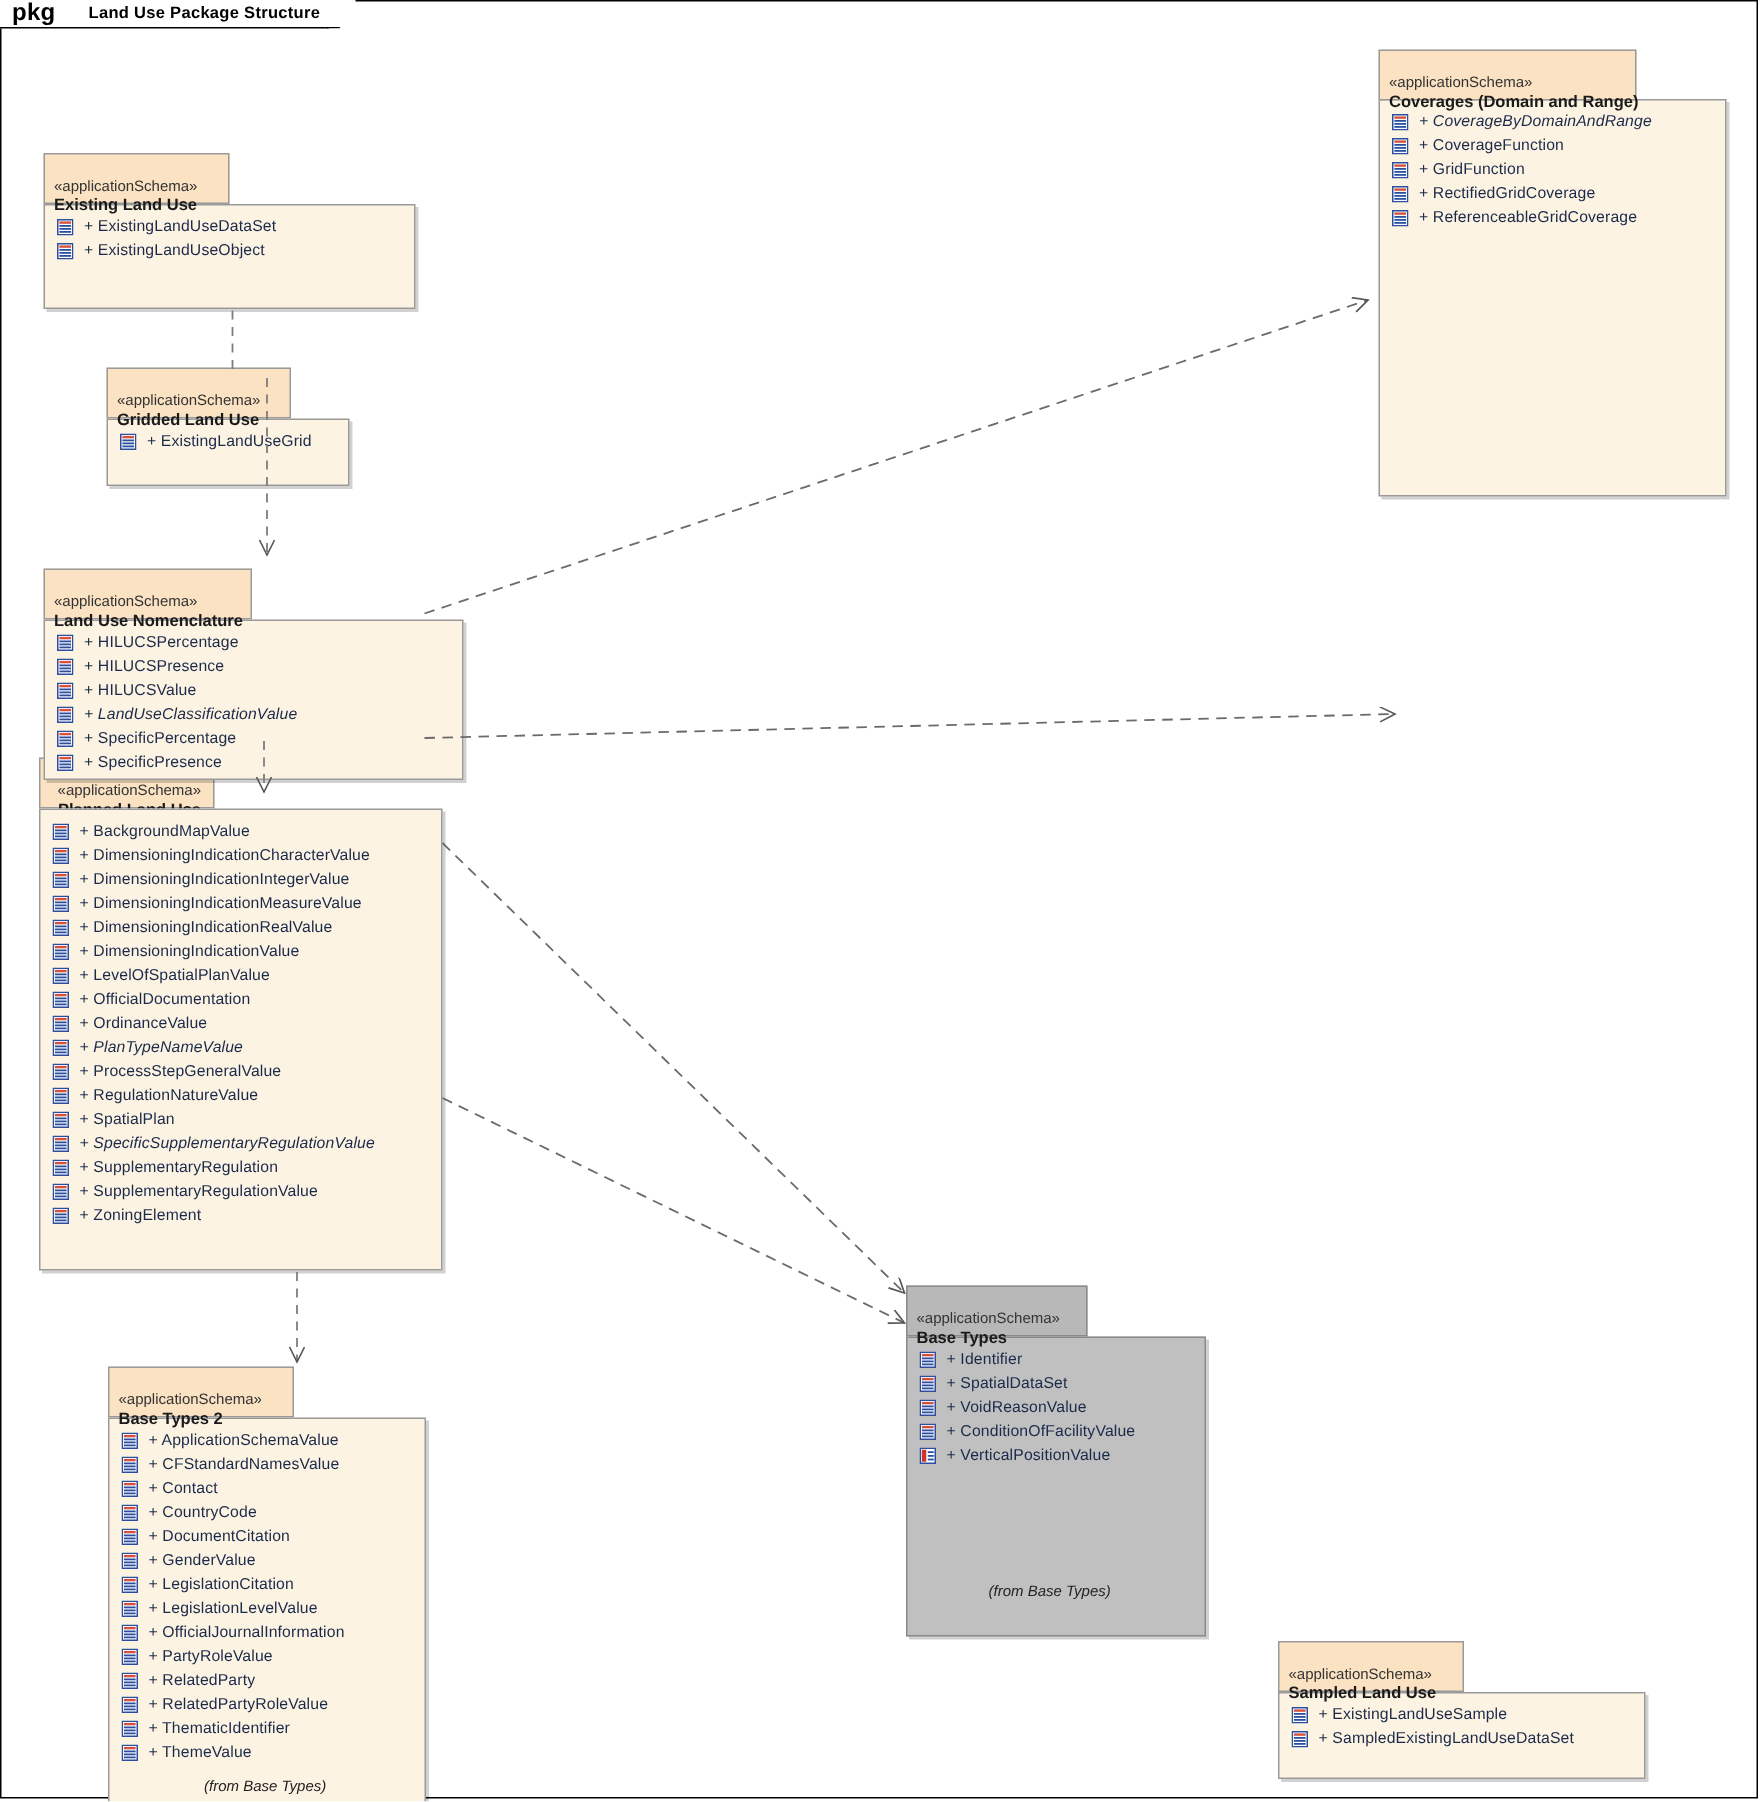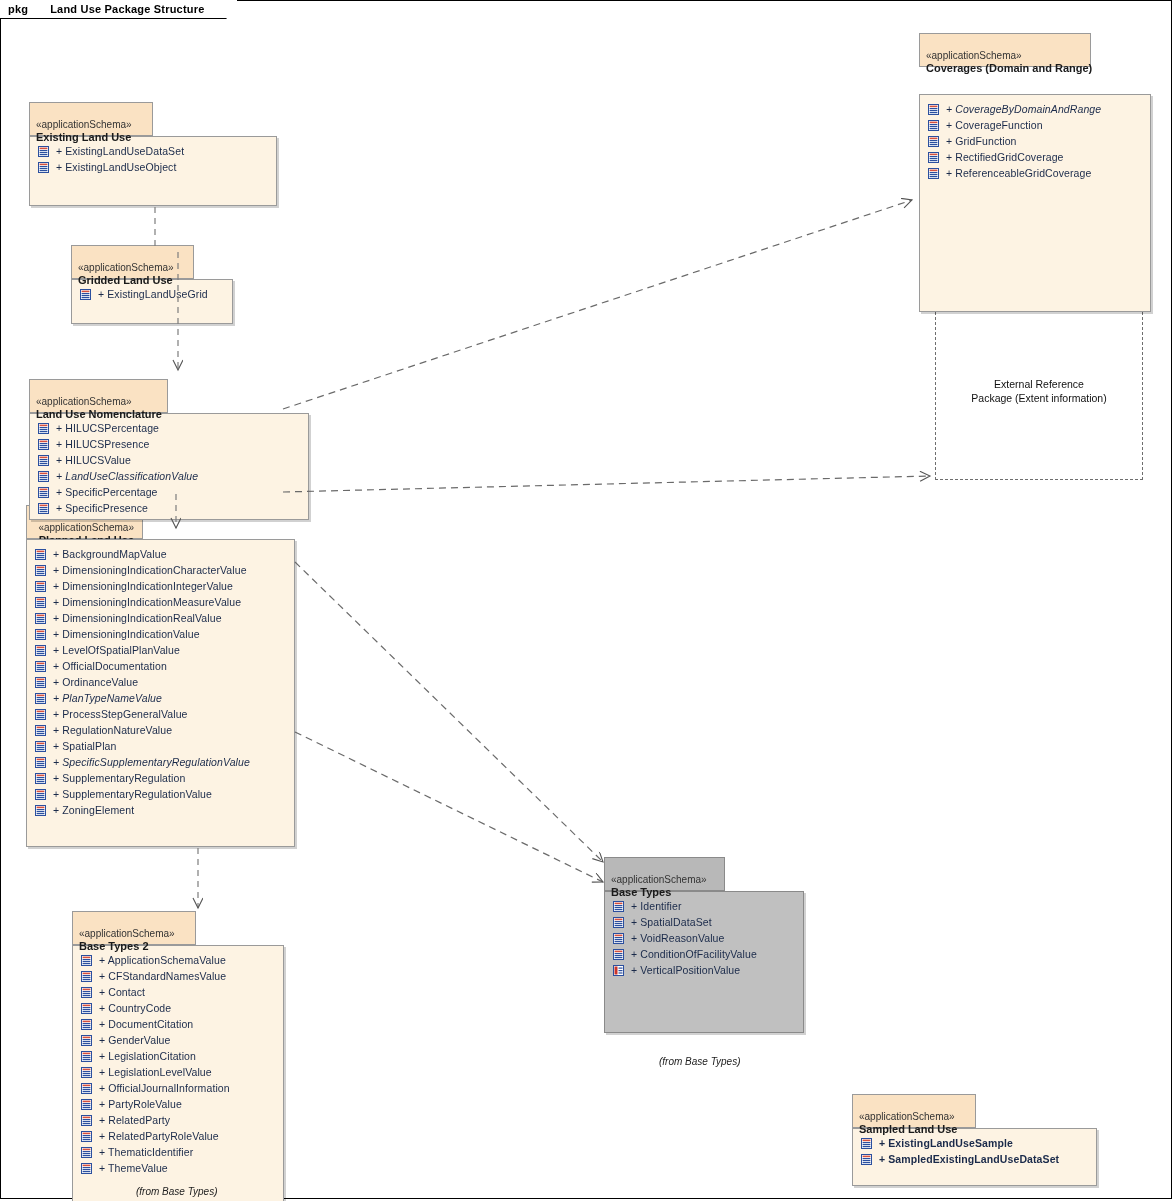--- a/index.html
+++ b/index.html
@@ -3,21 +3,21 @@
 <meta charset="utf-8">
 <style>
   html,body{margin:0;padding:0;background:#ffffff;}
   body{font-family:"Liberation Sans",sans-serif;}
   #canvas{position:relative;width:1174px;height:1201px;background:#ffffff;overflow:hidden;}
 
   
   .frame{position:absolute;left:0;top:0;width:1172px;height:1199px;border:1px solid #000;box-sizing:border-box;}
   .frame-tab{position:absolute;left:0;top:0;height:19px;background:#fff;border-right:1px solid #000;border-bottom:1px solid #000;
              box-sizing:border-box;display:flex;align-items:center;padding:0 0 0 8px;}
-  .frame-tab .kw{font-size:11px;font-weight:bold;color:#000;letter-spacing:.2px;}
+  .frame-tab .kw{font-size:16px;font-weight:bold;color:#000;letter-spacing:.2px;}
   .frame-tab .ttl{font-size:11px;font-weight:bold;color:#000;margin-left:22px;letter-spacing:.2px;}
   .frame-tab .notch{position:absolute;right:-19px;top:0;width:19px;height:19px;overflow:hidden;}
   .frame-tab .notch:before{content:"";position:absolute;left:-10px;top:-1px;width:26px;height:20px;
         border-bottom:1px solid #000;transform:skewX(-38deg);box-sizing:border-box;background:#fff;}
   .frame-tab .notch:after{content:"";position:absolute;left:0px;top:-2px;width:1px;height:28px;background:#000;
         transform:rotate(38deg);transform-origin:top left;}
 
   
   .pkg{position:absolute;}
   .pkg .tab{position:absolute;left:0;top:0;box-sizing:border-box;
@@ -75,33 +75,27 @@
 
     <line x1="176" y1="494" x2="176" y2="528" stroke="#7d7d7d" stroke-width="1.2" stroke-dasharray="6,5" marker-end="url(#oarrow)"></line>
 
     <line x1="295" y1="562" x2="603" y2="862" stroke="#6a6a6a" stroke-width="1.2" stroke-dasharray="7,5" marker-end="url(#oarrow)"></line>
 
     <line x1="295" y1="732" x2="603" y2="882" stroke="#6a6a6a" stroke-width="1.2" stroke-dasharray="7,5" marker-end="url(#oarrow)"></line>
 
     <line x1="198" y1="848" x2="198" y2="908" stroke="#7d7d7d" stroke-width="1.2" stroke-dasharray="6,5" marker-end="url(#oarrow)"></line>
   </svg>
 
-  <div class="extpkg" style="left:935px;top:302px;width:208px;height:178px;">
-    <div class="t">
-      <div>External Reference</div>
-      <div>Package (Extent information)</div>
-    </div>
-  </div>
 
   <div class="pkg" style="left:919px;top:33px;">
     <div class="tab" style="width:172px;height:34px;">
       <div class="stereo">«applicationSchema»</div>
       <div class="name">Coverages (Domain and Range)</div>
     </div>
-    <div class="body" style="left:0;top:33px;width:232px;height:218px;margin-top:28px;">
+    <div class="body" style="left:0;top:33px;width:232px;height:265px;">
       <div class="items">
           <div class="row">
             <span class="ic">
               <svg width="11" height="11" viewBox="0 0 11 11">
                 <rect x="0.5" y="0.5" width="10" height="10" fill="#ffffff" stroke="#2b4f9e" stroke-width="1"></rect>
                 <rect x="1.6" y="1.6" width="7.8" height="1.6" fill="#d4503f"></rect>
                 <rect x="1.6" y="4" width="7.8" height="1.2" fill="#2b4f9e"></rect>
                 <rect x="1.6" y="6" width="7.8" height="1.2" fill="#2b4f9e"></rect>
                 <rect x="1.6" y="8" width="7.8" height="1.2" fill="#2b4f9e"></rect>
               </svg>
@@ -514,21 +508,21 @@
           </div>
         </div>
     </div>
   </div>
 
   <div class="pkg gray" style="left:604px;top:857px;">
     <div class="tab" style="width:121px;height:34px;">
       <div class="stereo">«applicationSchema»</div>
       <div class="name">Base Types</div>
     </div>
-    <div class="body" style="left:0;top:34px;width:200px;height:142px;">
+    <div class="body" style="left:0;top:34px;width:200px;height:200px;">
       <div class="items">
           <div class="row">
             <span class="ic">
               <svg width="11" height="11" viewBox="0 0 11 11">
                 <rect x="0.5" y="0.5" width="10" height="10" fill="#ffffff" stroke="#2b4f9e" stroke-width="1"></rect>
                 <rect x="1.6" y="1.6" width="7.8" height="1.6" fill="#d4503f"></rect>
                 <rect x="1.6" y="4" width="7.8" height="1.2" fill="#2b4f9e"></rect>
                 <rect x="1.6" y="6" width="7.8" height="1.2" fill="#2b4f9e"></rect>
                 <rect x="1.6" y="8" width="7.8" height="1.2" fill="#2b4f9e"></rect>
               </svg>
@@ -766,21 +760,21 @@
         </div>
     </div>
   </div>
   <div class="from-note" style="left:136px;top:1186px;">(from Base Types)</div>
 
   <div class="pkg" style="left:852px;top:1094px;">
     <div class="tab" style="width:124px;height:34px;">
       <div class="stereo">«applicationSchema»</div>
       <div class="name">Sampled Land Use</div>
     </div>
-    <div class="body" style="left:0;top:34px;width:245px;height:58px;font-weight:bold;">
+    <div class="body" style="left:0;top:34px;width:245px;height:58px;">
       <div class="items">
           <div class="row">
             <span class="ic">
               <svg width="11" height="11" viewBox="0 0 11 11">
                 <rect x="0.5" y="0.5" width="10" height="10" fill="#ffffff" stroke="#2b4f9e" stroke-width="1"></rect>
                 <rect x="1.6" y="1.6" width="7.8" height="1.6" fill="#d4503f"></rect>
                 <rect x="1.6" y="4" width="7.8" height="1.2" fill="#2b4f9e"></rect>
                 <rect x="1.6" y="6" width="7.8" height="1.2" fill="#2b4f9e"></rect>
                 <rect x="1.6" y="8" width="7.8" height="1.2" fill="#2b4f9e"></rect>
               </svg>

